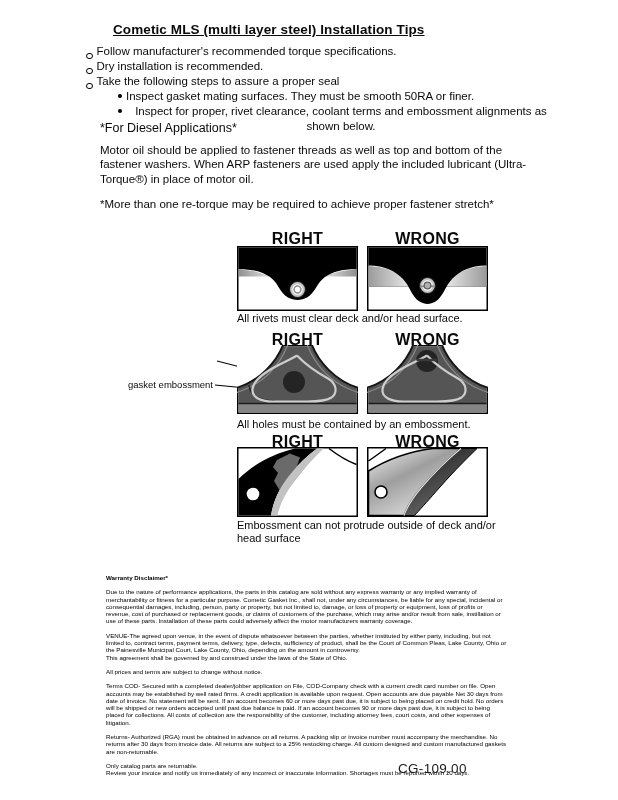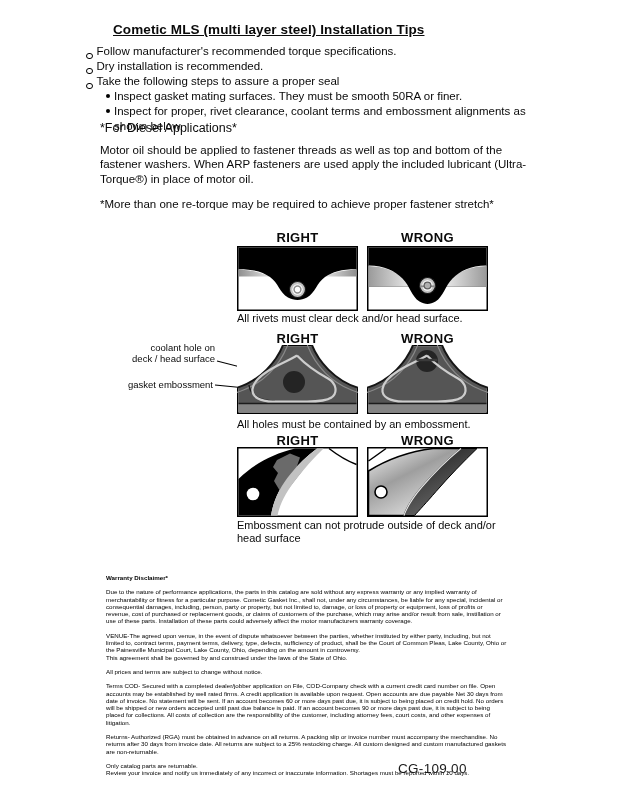--- a/index.html
+++ b/index.html
@@ -4,28 +4,28 @@
 <style>
   html,body{margin:0;padding:0;background:#fff;}
   .page{position:relative;width:557px;height:800px;background:#ffffff;overflow:hidden;
         font-family:"Liberation Sans",sans-serif;color:#0a0a0a;}
   .title{position:absolute;left:113px;top:22px;font-size:13.5px;font-weight:bold;
          text-decoration:underline;letter-spacing:.1px;}
   .bullets{position:absolute;left:86px;top:44px;width:470px;font-size:11.5px;line-height:15px;}
   .b-row{display:flex;align-items:flex-end;}
   .b-dot{flex:0 0 auto;width:4.5px;height:4.5px;border:1px solid #000;border-radius:50%;
          margin:4.5px 4px 0 0;}
-  .sb-row{display:flex;align-items:flex-start;margin-left:20px;}
+  .sb-row{display:flex;align-items:flex-start;margin-left:32px;text-align:center;}
   .sb-dot{flex:0 0 auto;width:4px;height:4px;background:#000;border-radius:50%;
           margin:5px 4px 0 0;}
   .diesel{position:absolute;left:100px;top:116px;width:438px;font-size:11.5px;line-height:14.6px;}
   .diesel h2{font-size:12.5px;font-weight:normal;margin:5px 0 7px 0;}
   .diesel p{margin:0 0 11px 0;}
   .dg-row{position:absolute;left:0;width:618px;}
-  .dg-label{position:absolute;top:0;width:121px;text-align:center;font-size:13px;
+  .dg-label{position:absolute;top:0;width:121px;text-align:center;font-size:16px;
             font-weight:bold;letter-spacing:.3px;}
   .dg-box{position:absolute;}
   .dg-caption{position:absolute;font-size:11px;line-height:13px;}
   .ann{position:absolute;font-size:9.5px;line-height:10.5px;text-align:right;}
   .leader{position:absolute;left:0;top:0;pointer-events:none;}
   .disc{position:absolute;left:106px;top:574px;width:402px;font-size:6.2px;line-height:7.3px;color:#000;}
   .disc .dh{font-weight:bold;margin:0 0 7px 0;}
   .disc p{margin:0 0 7px 0;}
   .disc p.tight{margin:0;}
   .doc-code{position:absolute;left:398px;top:761px;font-size:13.5px;letter-spacing:.3px;color:#1a1a1a;}
@@ -109,24 +109,20 @@
       <line x1="52.8" y1="40.3" x2="68.2" y2="40.3" stroke="#8a8a8a" stroke-width="1.8"></line>
       <circle cx="60.5" cy="39.5" r="3.4" fill="#b0b0b0" stroke="#5f5f5f" stroke-width="1.3"></circle>
     </svg>
     <div class="dg-caption" style="left:237px;top:82px;width:300px;">All rivets must clear deck and/or head surface.</div>
   </div>
 
   <div class="dg-row" style="top:330px;height:102px;">
     <div class="dg-label" style="left:237px;top:1px;">RIGHT</div>
     <div class="dg-label" style="left:367px;top:1px;">WRONG</div>
 
-    <div class="ann" style="left:100px;top:13px;width:115px;">
-      <div>coolant hole on</div>
-      <div>deck / head surface</div>
-    </div>
     <div class="ann" style="left:100px;top:50px;width:113px;">gasket embossment</div>
 
     <svg class="leader" width="618" height="102">
       <line x1="217" y1="31" x2="291" y2="50" stroke="#000" stroke-width="1.1"></line>
       <line x1="215" y1="55" x2="287" y2="62" stroke="#000" stroke-width="1.1"></line>
     </svg>
 
     <svg class="dg-box" style="left:237px;top:15px;" width="121" height="69" viewBox="0 0 121 69">
       <rect x="0.75" y="0.75" width="119.5" height="67.5" fill="#fff" stroke="#000" stroke-width="1.5"></rect>
       <rect x="1.5" y="1.5" width="118" height="57" fill="#555555"></rect>

